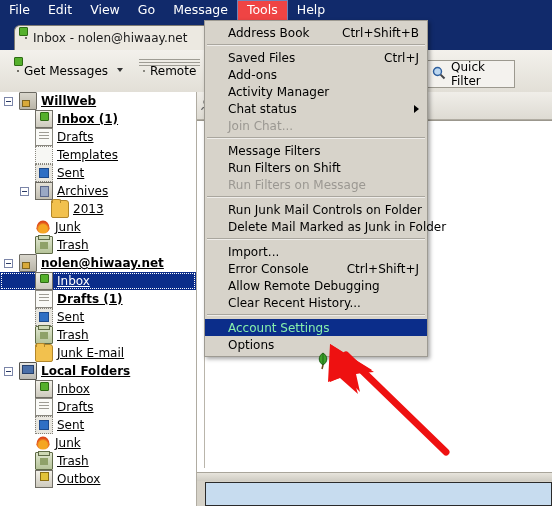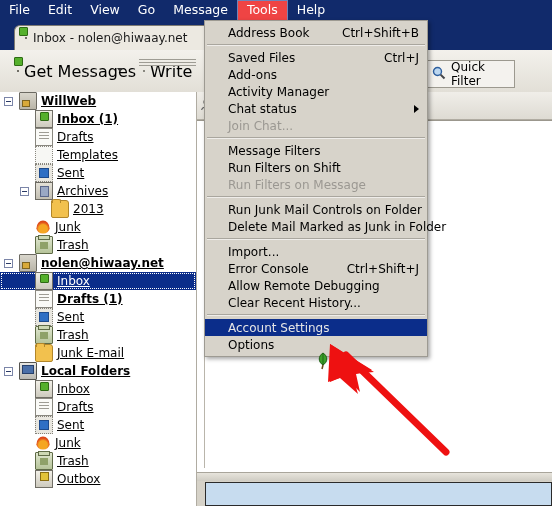--- a/index.html
+++ b/index.html
@@ -24,21 +24,21 @@
     background:#ece9e1;border:1px solid #7d7a72;border-bottom:none;
     border-radius:6px 6px 0 0;display:flex;align-items:center;
     padding-left:10px;gap:6px;box-sizing:border-box;}
   .tab .lbl{font-size:12px;color:#1a1a1a;}
 
   
   .toolbar{position:absolute;left:0;top:50px;width:552px;height:42px;
     background:linear-gradient(#f3f1ec,#e2dfd7);
     border-bottom:1px solid #b4b0a6;}
   .tbbtn{position:absolute;display:flex;align-items:center;gap:5px;
-    height:30px;padding:0 7px;box-sizing:border-box;font-size:16px;}
+    height:30px;padding:0 7px;box-sizing:border-box;font-size:12px;}
   .tbbtn.getmsg{left:10px;top:56px;}
   .tbbtn.write{left:136px;top:56px;}
   .tbarrow{position:absolute;left:117px;top:68px;width:0;height:0;
     border-left:3.5px solid transparent;border-right:3.5px solid transparent;
     border-top:4px solid #333;}
   .qfilter{position:absolute;left:425px;top:60px;width:90px;height:28px;
     background:#f4f2ee;border:1px solid #9c998f;display:flex;
     align-items:center;gap:5px;padding-left:6px;box-sizing:border-box;
     font-size:12px;}
 
@@ -116,21 +116,21 @@
     background:#c7dcef;border:1px solid #2a2a2a;box-sizing:border-box;}
 
   
   .dropdown{position:absolute;left:196px;top:20px;width:224px;
     background:#d7d3ca;border:1px solid #9d9a92;
     box-shadow:2px 2px 4px rgba(0,0,0,.35);padding:3px 0;box-sizing:border-box;margin-left:8px;}
   .mitem{position:relative;height:17px;display:flex;align-items:center;
     padding:0 6px 0 23px;font-size:12px;white-space:nowrap;color:#000;}
   .mitem .acc{position:absolute;right:8px;font-size:12px;}
   .mitem.disabled{color:#9b9892;}
-  .mitem.hl{background:#0b2d8a;color:#e5e5e5;}
+  .mitem.hl{background:#0b2d8a;color:#86efac;}
   .mitem .sub{position:absolute;right:8px;width:0;height:0;
     border-top:4px solid transparent;border-bottom:4px solid transparent;
     border-left:5px solid #000;}
   .msep{height:1px;margin:3px 2px;background:#a9a69e;
     border-bottom:1px solid #efedea;}
 
   
   .leaf{position:absolute;left:315px;top:352px;width:16px;height:18px;}
   .redarrow{position:absolute;left:300px;top:330px;width:160px;height:135px;
     pointer-events:none;}
@@ -157,21 +157,21 @@
   </div>
 
   <div class="toolbar"></div>
   <div class="tbbtn getmsg">
     <span class="ico ic-inbox"></span>
     <span>Get Messages</span>
   </div>
   <div class="tbarrow"></div>
   <div class="tbbtn write">
     <span class="ico ic-draft"></span>
-    <span>Write</span>
+    <span>Remote</span>
   </div>
   <div class="qfilter">
     <span>
       <svg width="14" height="14" viewBox="0 0 14 14">
         <circle cx="5.5" cy="5.5" r="4" fill="#bcd7f0" stroke="#2e5f9e" stroke-width="1.4"></circle>
         <line x1="8.6" y1="8.6" x2="12.5" y2="12.5" stroke="#44464a" stroke-width="2"></line>
       </svg>
     </span>
     <span>Quick Filter</span>
   </div>

